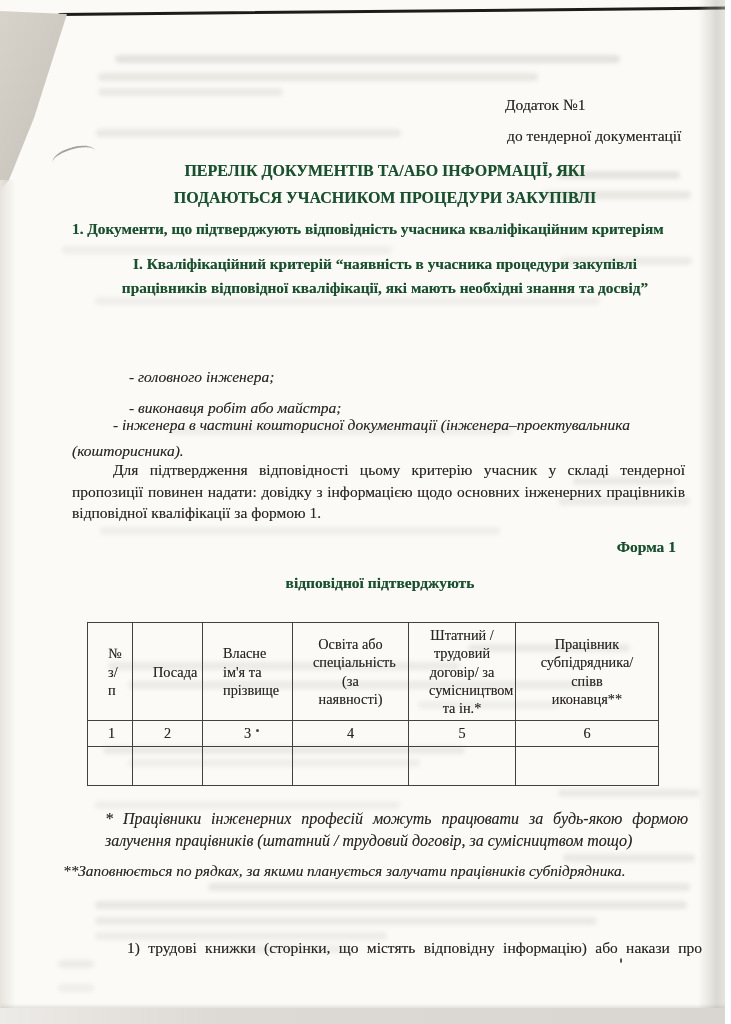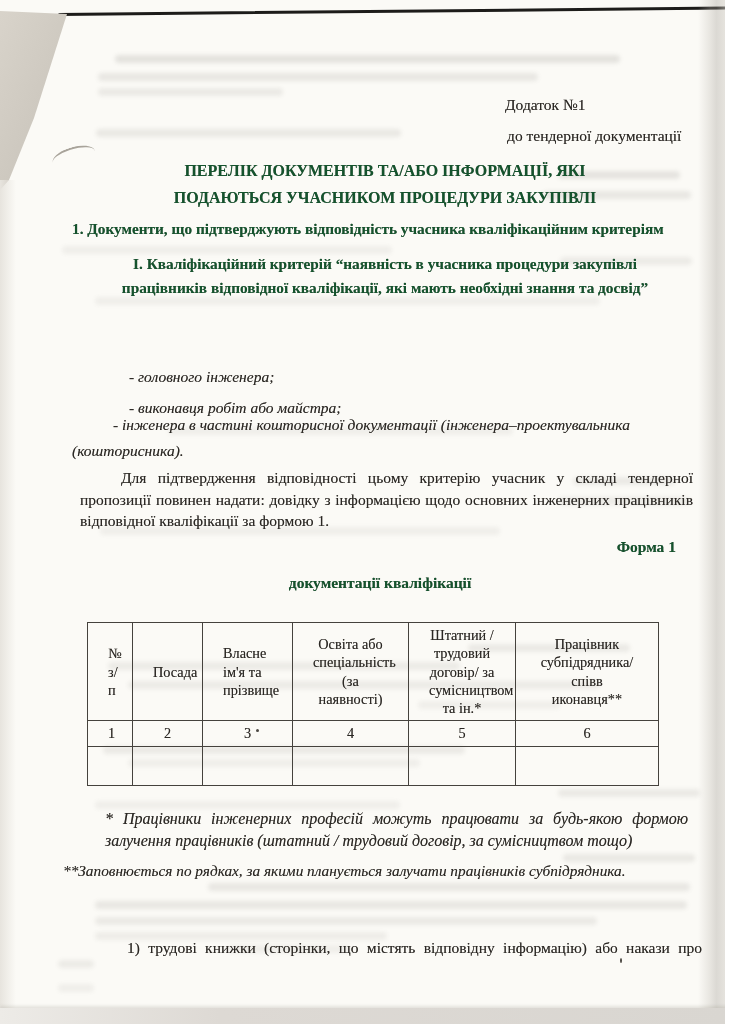--- a/index.html
+++ b/index.html
@@ -130,26 +130,26 @@
   <div class="txt bold center" style="left:65px;top:252px;width:640px;font-size:15.3px;line-height:24px">
     <div>І. Кваліфікаційний критерій “наявність в учасника процедури закупівлі</div>
     <div>працівників відповідної кваліфікації, які мають необхідні знання та досвід”</div>
   </div>
 
 
   <p class="txt italic" style="left:72px;top:350px;width:600px;font-size:15.5px;line-height:21px;text-indent:41px;margin:16px">- головного інженера;</p>
   <p class="txt italic" style="left:72px;top:381px;width:600px;font-size:15.5px;line-height:21px;text-indent:41px;margin:16px">- виконавця робіт або майстра;</p>
   <p class="txt italic" style="left:72px;top:412px;width:590px;font-size:15.5px;line-height:26px;text-indent:41px;margin:0">- інженера в частині кошторисної документації (інженера–проектувальника (кошторисника).</p>
 
-  <p class="txt justify" style="left:72px;top:459px;width:613px;font-size:15.5px;line-height:21.5px;text-indent:41px;margin:8px">Для підтвердження відповідності цьому критерію учасник у складі тендерної пропозиції повинен надати: довідку з інформацією щодо основних інженерних працівників відповідної кваліфікації за формою 1.</p>
+  <p class="txt justify" style="left:72px;top:459px;width:613px;font-size:15.5px;line-height:21.5px;text-indent:41px;margin:0">Для підтвердження відповідності цьому критерію учасник у складі тендерної пропозиції повинен надати: довідку з інформацією щодо основних інженерних працівників відповідної кваліфікації за формою 1.</p>
 
   <div class="txt bold" style="left:420px;top:538px;width:256px;font-size:15.5px;text-align:right">Форма 1</div>
 
   <div class="txt bold center" style="left:65px;top:572px;width:630px;font-size:15.5px;line-height:22px">
-    <div>документації кваліфікації</div>
+    <div>відповідної підтверджують</div>
   </div>
 
   <table class="form">
     <colgroup>
       <col style="width:45px">
         <col style="width:70px">
         <col style="width:90px">
       <col style="width:116px">
         <col style="width:107px">
         <col style="width:143px">

